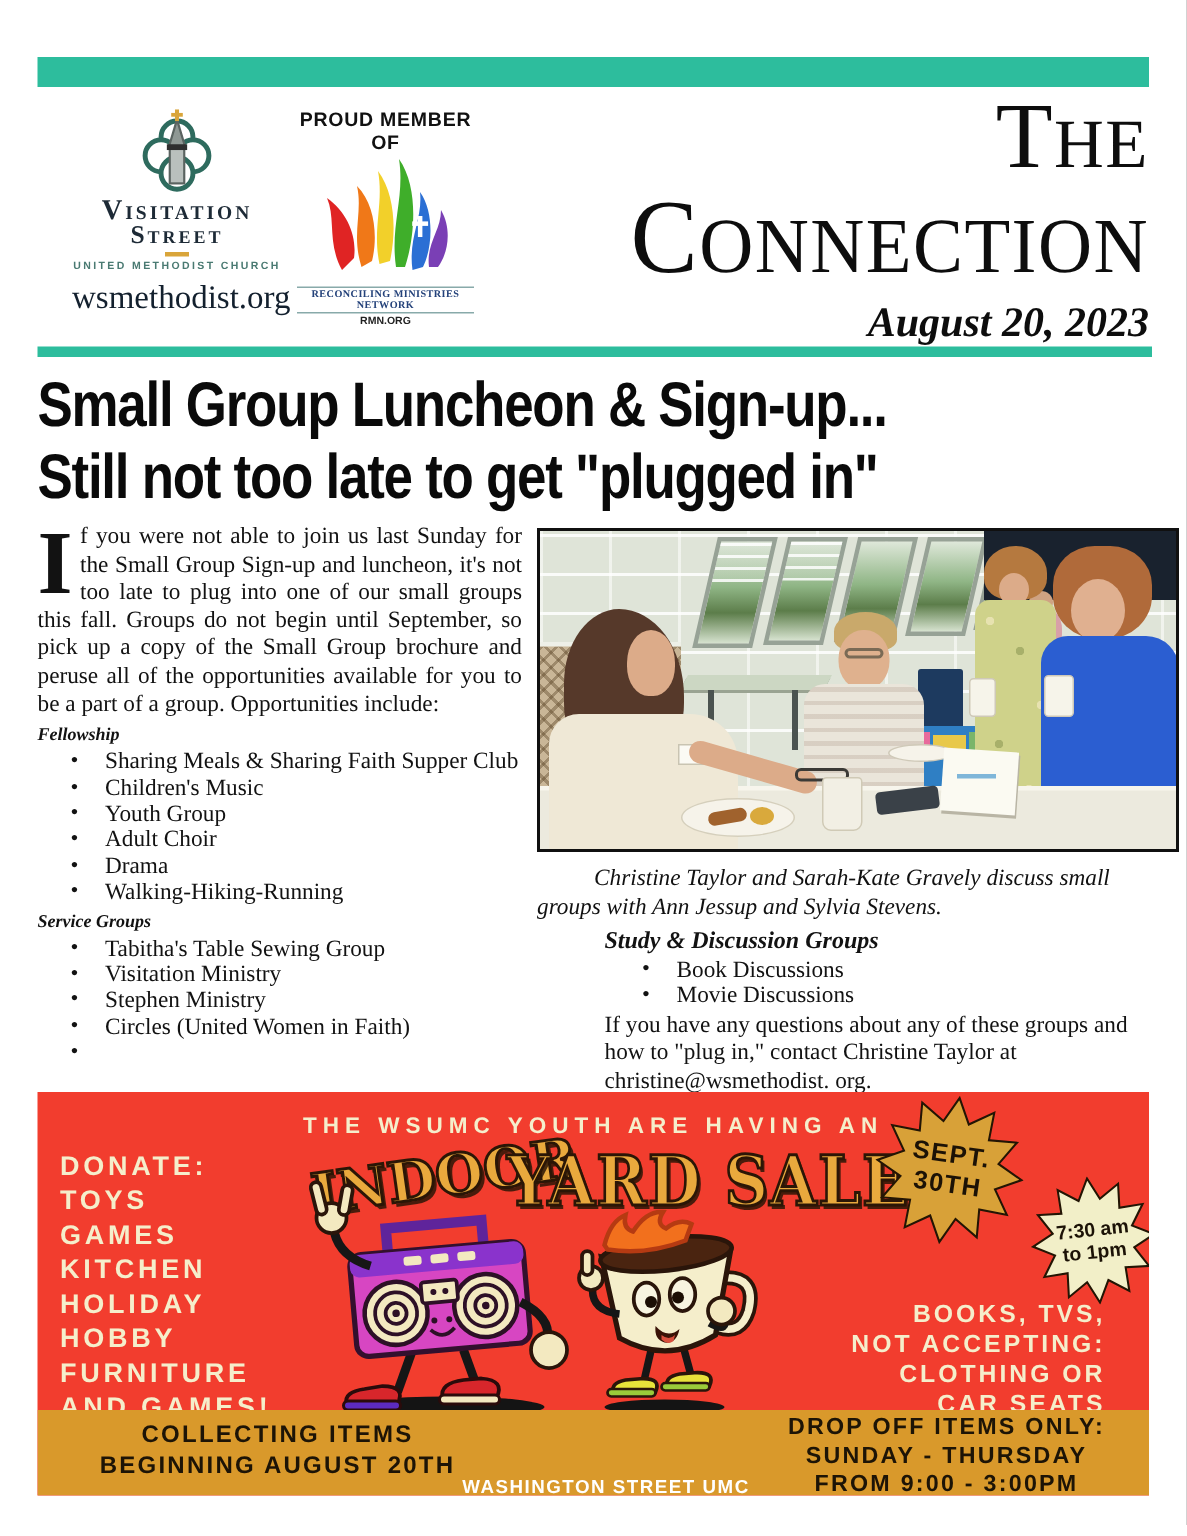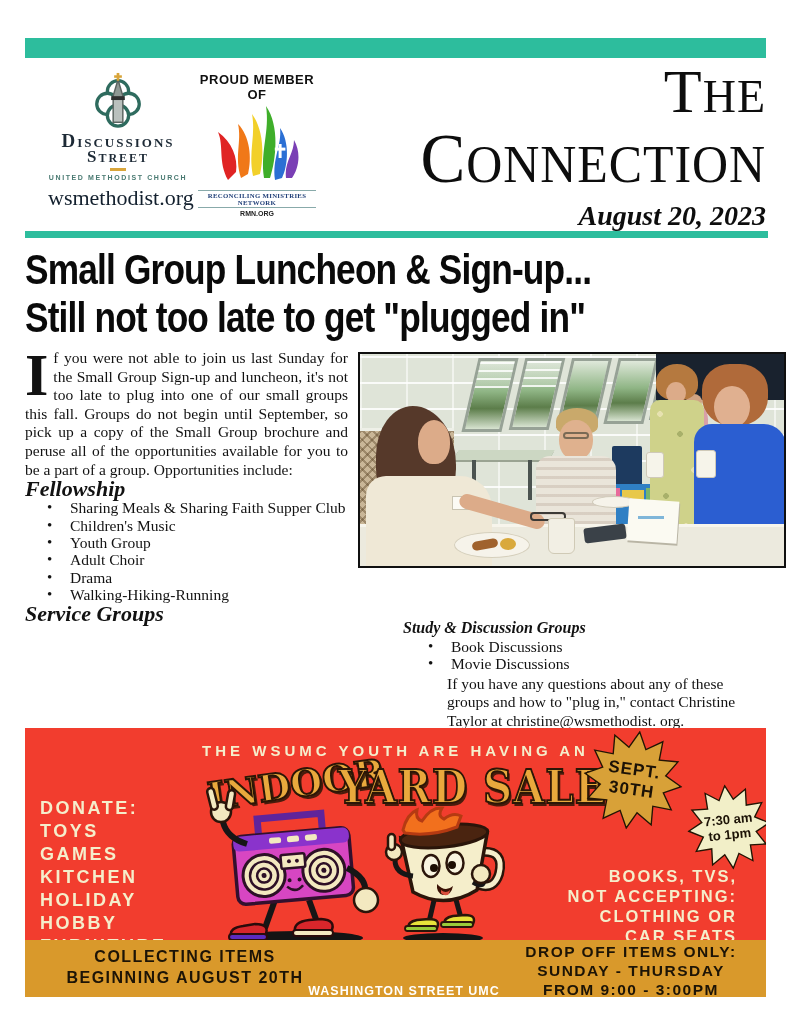--- a/index.html
+++ b/index.html
@@ -37,21 +37,21 @@
   .m-date { font-size:28px; font-style:italic; font-weight:bold; margin-top:6px; }
 
   
   .headline { position:absolute; left:25px; top:246px; font-family:"Liberation Sans",sans-serif; font-weight:800; color:#0a0a0a; transform:scaleX(.84); transform-origin:left top; white-space:nowrap; }
   .headline div { font-size:42px; line-height:48px; letter-spacing:-1px; }
 
   
   .leftcol { position:absolute; left:25px; top:349px; width:323px; font-size:15.5px; line-height:18.6px; color:#121212; }
   .intro { text-align:justify; }
   .dropcap { float:left; font-size:60px; line-height:48px; font-weight:bold; padding-right:5px; margin-top:2px; }
-  .sec-head { font-weight:bold; font-style:italic; font-size:22px; line-height:18px; margin-top:1px; }
+  .sec-head { font-weight:bold; font-style:italic; font-size:12px; line-height:18px; margin-top:1px; }
   ul.blist { list-style:none; margin:1px 0 0 0; }
   ul.blist li { position:relative; padding-left:45px; line-height:17.4px; font-size:15.5px; min-height:17px; }
   ul.blist li::before { content:"•"; position:absolute; left:22px; font-size:15px; }
 
   
   .photo { position:absolute; left:358px; top:352px; width:428px; height:216px; border:2px solid #101010; background:#e3e7dc; overflow:hidden; }
   .ph { position:absolute; }
   .ph-wall { inset:0;
     background-image:
       repeating-linear-gradient(0deg, rgba(255,255,255,.85) 0 2px, transparent 2px 26px),
@@ -117,26 +117,26 @@
   .ph-glasses { left:170px; top:158px; width:36px; height:9px; border:2px solid #3c3a36; border-radius:4px; background:transparent; }
   .ph-tent2 { left:268px; top:146px; width:50px; height:42px; background:#fbfaf2; transform:rotate(4deg); box-shadow:1px 2px 0 #b9b5a5; }
   .ph-tentln { left:278px; top:162px; width:26px; height:3px; background:#7fb6d9; }
 
   
   .caption { position:absolute; left:358px; top:576px; width:424px; font-size:15.5px; font-style:italic; line-height:19px; color:#111; text-indent:38px; }
   .studyblock { position:absolute; left:403px; top:618px; width:364px; color:#121212; }
   .studyblock .sec-head { font-size:16px; }
   .studyblock ul.blist li { padding-left:48px; }
   .studyblock ul.blist li::before { left:25px; }
-  .contact { margin-top:2px; font-size:15.5px; line-height:18.6px;margin-left:44px; }
+  .contact { margin-top:2px; font-size:15.5px; line-height:18.6px; }
 
   
   .flyer { position:absolute; left:25px; top:728px; width:741px; height:269px; background:#f23d2e; overflow:hidden; font-family:"Liberation Sans",sans-serif; }
   .fl-intro { position:absolute; left:0; right:0; top:14px; text-align:center; color:#f5eecb; font-size:15px; font-weight:bold; letter-spacing:4px; }
-  .fl-donate { position:absolute; left:15px; top:38px; color:#f5eecb; font-size:18px; font-weight:bold; letter-spacing:2.5px; line-height:23px;margin-top:31px; }
+  .fl-donate { position:absolute; left:15px; top:38px; color:#f5eecb; font-size:18px; font-weight:bold; letter-spacing:2.5px; line-height:23px; }
   .fl-title1 { position:absolute; left:182px; top:34px; font-family:"DejaVu Serif",serif; font-weight:bold; font-size:37px; color:#e9a93d;
      -webkit-text-stroke:2px #2b1606; text-shadow:2px 3px 0 rgba(43,22,6,.85); transform:rotate(-8deg); letter-spacing:0px; }
   .fl-title2 { position:absolute; left:313px; top:32px; font-family:"DejaVu Serif",serif; font-weight:bold; font-size:46px; color:#e9a93d;
      -webkit-text-stroke:2px #2b1606; text-shadow:2px 3px 0 rgba(43,22,6,.85); transform:scaleX(.88); transform-origin:left; letter-spacing:1px; }
   .burst { position:absolute; display:flex; align-items:center; justify-content:center; text-align:center;
      clip-path:polygon(50% 0%,58.8% 17.2%,75% 6.7%,74% 26%,93.3% 25%,82.8% 41.2%,100% 50%,82.8% 58.8%,93.3% 75%,74% 74%,75% 93.3%,58.8% 82.8%,50% 100%,41.2% 82.8%,25% 93.3%,26% 74%,6.7% 75%,17.2% 58.8%,0% 50%,17.2% 41.2%,6.7% 25%,26% 26%,25% 6.7%,41.2% 17.2%); }
   .burst .inner { position:absolute; inset:3px; display:flex; flex-direction:column; align-items:center; justify-content:center;
      clip-path:polygon(50% 0%,58.8% 17.2%,75% 6.7%,74% 26%,93.3% 25%,82.8% 41.2%,100% 50%,82.8% 58.8%,93.3% 75%,74% 74%,75% 93.3%,58.8% 82.8%,50% 100%,41.2% 82.8%,25% 93.3%,26% 74%,6.7% 75%,17.2% 58.8%,0% 50%,17.2% 41.2%,6.7% 25%,26% 26%,25% 6.7%,41.2% 17.2%); }
   .burst-date { left:558px; top:2px; width:100px; height:100px; background:#231504; transform:rotate(8deg); }
   .burst-date .inner { background:#d8a138; color:#1c1206; font-weight:bold; font-size:17px; line-height:20px; letter-spacing:1px; }
@@ -166,21 +166,21 @@
       </g>
       <g>
         <rect x="25" y="30" width="10" height="24" fill="#b9c0bd" stroke="#5a6360" stroke-width="1.5"></rect>
         <polygon points="30,10 24,30 36,30" fill="#8f9894" stroke="#5a6360" stroke-width="1.5"></polygon>
         <rect x="23" y="27" width="14" height="4" fill="#2f2f2f"></rect>
         <rect x="28.6" y="3" width="2.8" height="8" fill="#d9a53a"></rect>
         <rect x="26" y="5.4" width="8" height="2.6" fill="#d9a53a"></rect>
       </g>
     </svg>
     <div class="church-name">
-      <span class="l1">Discussions</span>
+      <span class="l1">Visitation</span>
       <span class="l2">Street</span>
     </div>
     <div class="gold-dash"></div>
     <div class="denom">UNITED METHODIST CHURCH</div>
     <div class="website">wsmethodist.org</div>
   </div>
 
   <div class="rmn">
     <div class="pretext">PROUD MEMBER OF</div>
     <svg width="86" height="82" viewBox="0 0 86 82">
@@ -215,20 +215,27 @@
     <div class="sec-head">Fellowship</div>
     <ul class="blist">
       <li>Sharing Meals &amp; Sharing Faith Supper Club</li>
       <li>Children's Music</li>
       <li>Youth Group</li>
       <li>Adult Choir</li>
       <li>Drama</li>
       <li>Walking-Hiking-Running</li>
     </ul>
     <div class="sec-head">Service Groups</div>
+    <ul class="blist">
+      <li>Tabitha's Table Sewing Group</li>
+      <li>Visitation Ministry</li>
+      <li>Stephen Ministry</li>
+      <li>Circles (United Women in Faith)</li>
+      <li></li>
+    </ul>
   </div>
 
   <div class="photo">
     <div class="ph ph-wall"></div>
     <div class="ph ph-win" style="left:110px; height:74px;">
         <div class="ph-blind"></div>
       </div>
     <div class="ph ph-win" style="left:157px; height:72px;">
         <div class="ph-blind"></div>
       </div>
@@ -272,20 +279,21 @@
     <div class="ph ph-glasses"></div>
     <div class="ph ph-plate1"></div>
     <div class="ph ph-food1"></div>
     <div class="ph ph-food2"></div>
     <div class="ph ph-cupF"></div>
     <div class="ph ph-phone"></div>
     <div class="ph ph-tent2"></div>
     <div class="ph ph-tentln"></div>
   </div>
 
+  <div class="caption">Christine Taylor and Sarah-Kate Gravely discuss small groups with Ann Jessup and Sylvia Stevens.</div>
 
   <div class="studyblock">
     <div class="sec-head">Study &amp; Discussion Groups</div>
     <ul class="blist">
       <li>Book Discussions</li>
       <li>Movie Discussions</li>
     </ul>
     <div class="contact">If you have any questions about any of these groups and how to "plug in," contact Christine Taylor at christine@wsmethodist. org.</div>
   </div>
 

